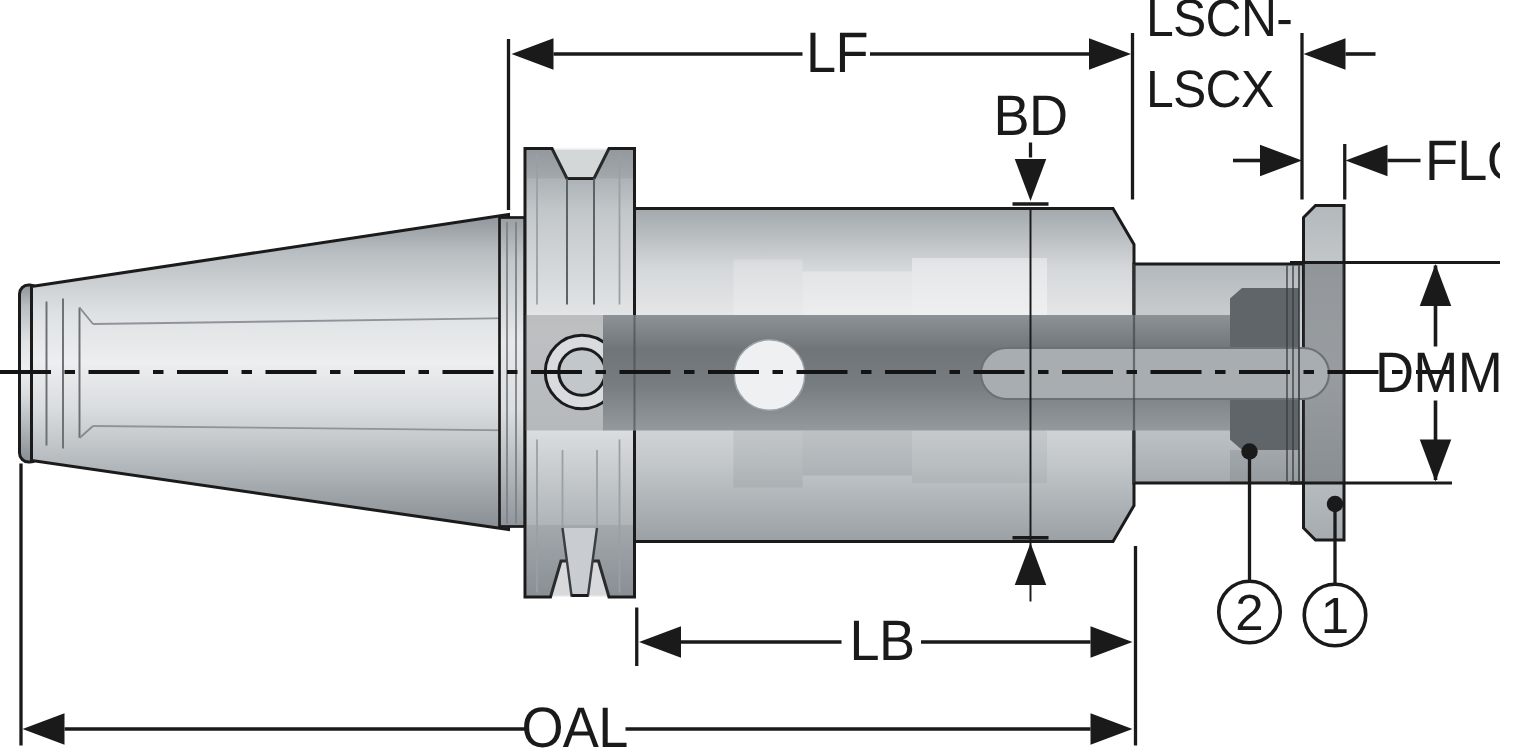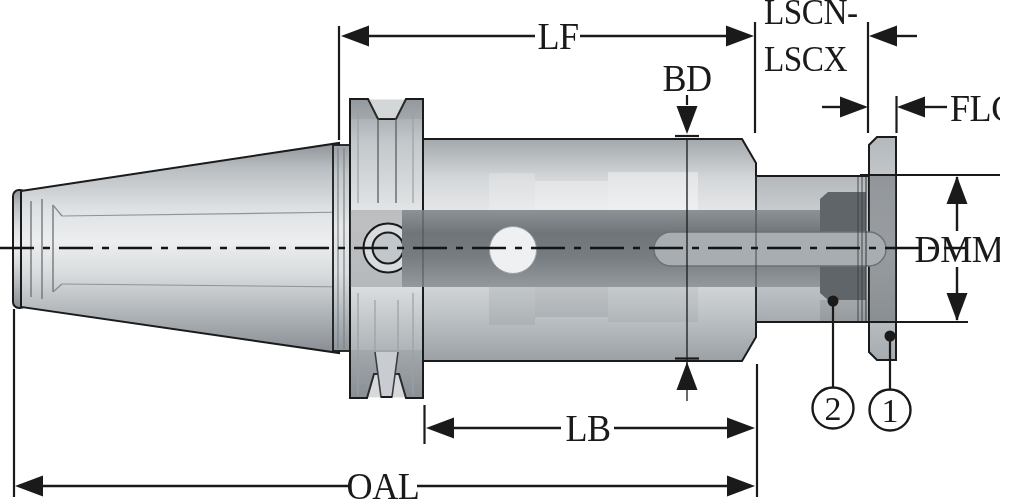--- a/index.html
+++ b/index.html
@@ -1,17 +1,17 @@
 <!DOCTYPE html>
 <html><head>
 <meta charset="utf-8">
 <style>
   html,body{margin:0;padding:0;background:#ffffff;}
   #stage{position:relative;width:1000px;height:502px;background:#ffffff;overflow:hidden;
-         font-family:Liberation Serif, serif;}
+         font-family:Liberation Sans, sans-serif;}
   #stage svg{position:absolute;left:0;top:0;}
   .lbl{position:absolute;font-size:38px;line-height:1;color:#1a1a1a;letter-spacing:-0.5px;
        white-space:nowrap;transform:translate(-50%,-50%) scaleX(0.95);}
   .lbl-left{position:absolute;font-size:35px;line-height:1;color:#1a1a1a;letter-spacing:-0.5px;
        white-space:nowrap;transform:scaleX(0.95);transform-origin:left top;}
   .lbl-flgt{position:absolute;font-size:38px;line-height:1;color:#1a1a1a;letter-spacing:-0.5px;
        white-space:nowrap;transform:translateY(-50%) scaleX(0.95);transform-origin:left center;}
   .callout-num{position:absolute;font-size:34px;line-height:1;color:#1a1a1a;
        transform:translate(-50%,-50%);}
 </style>

